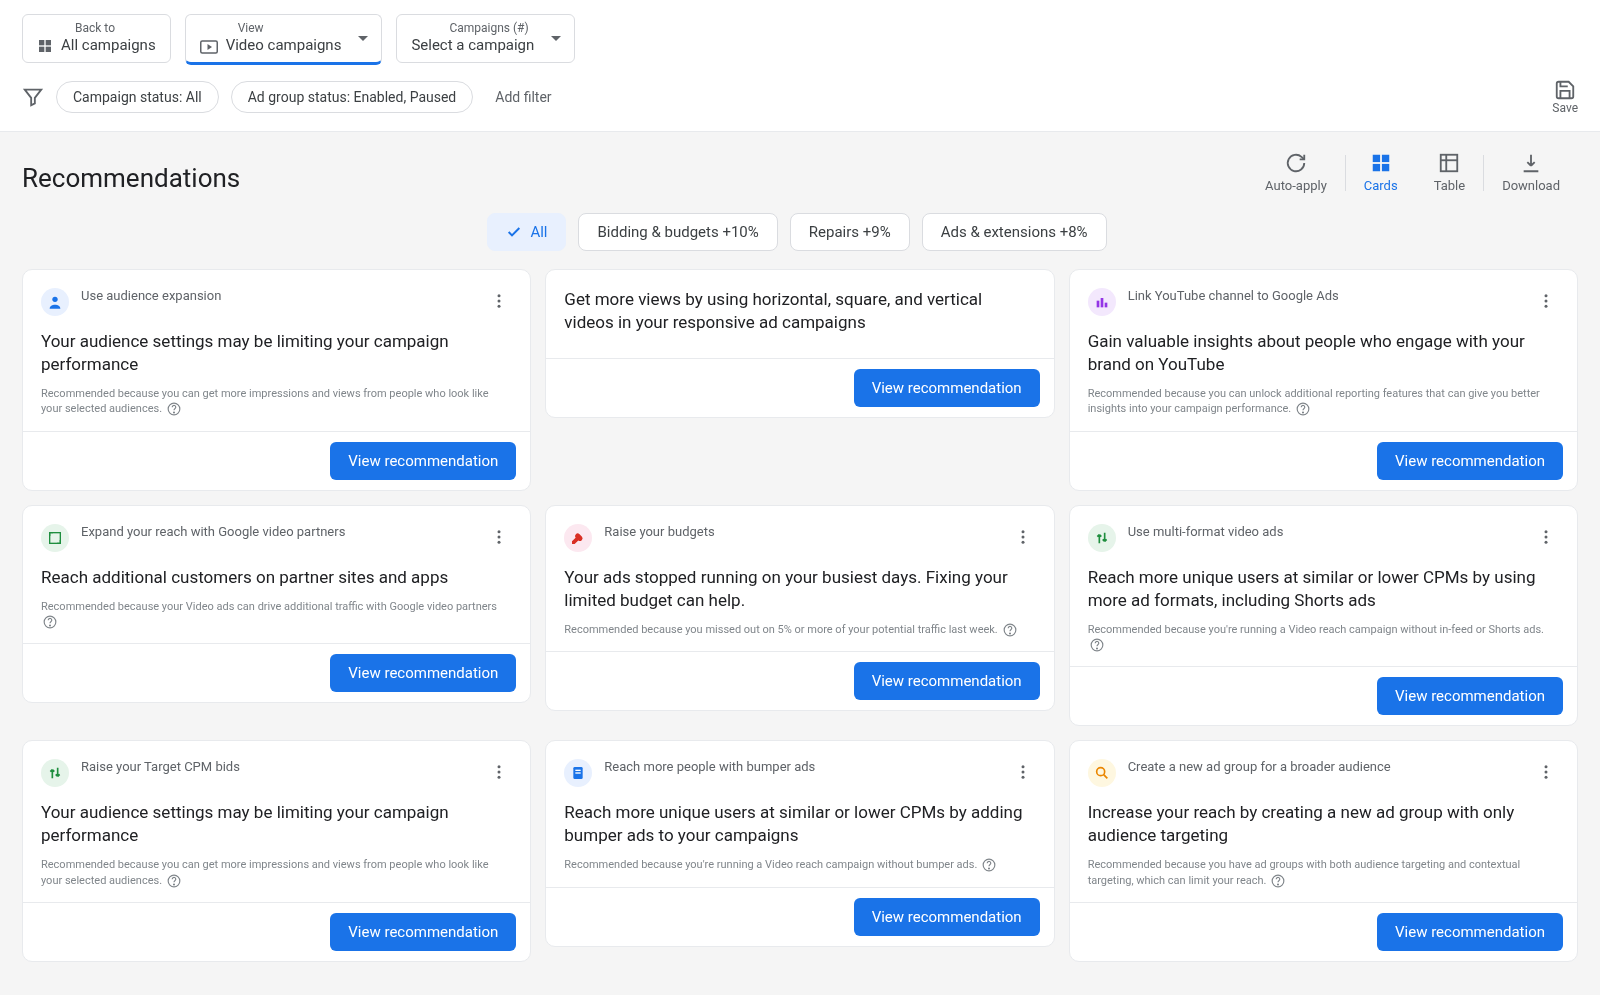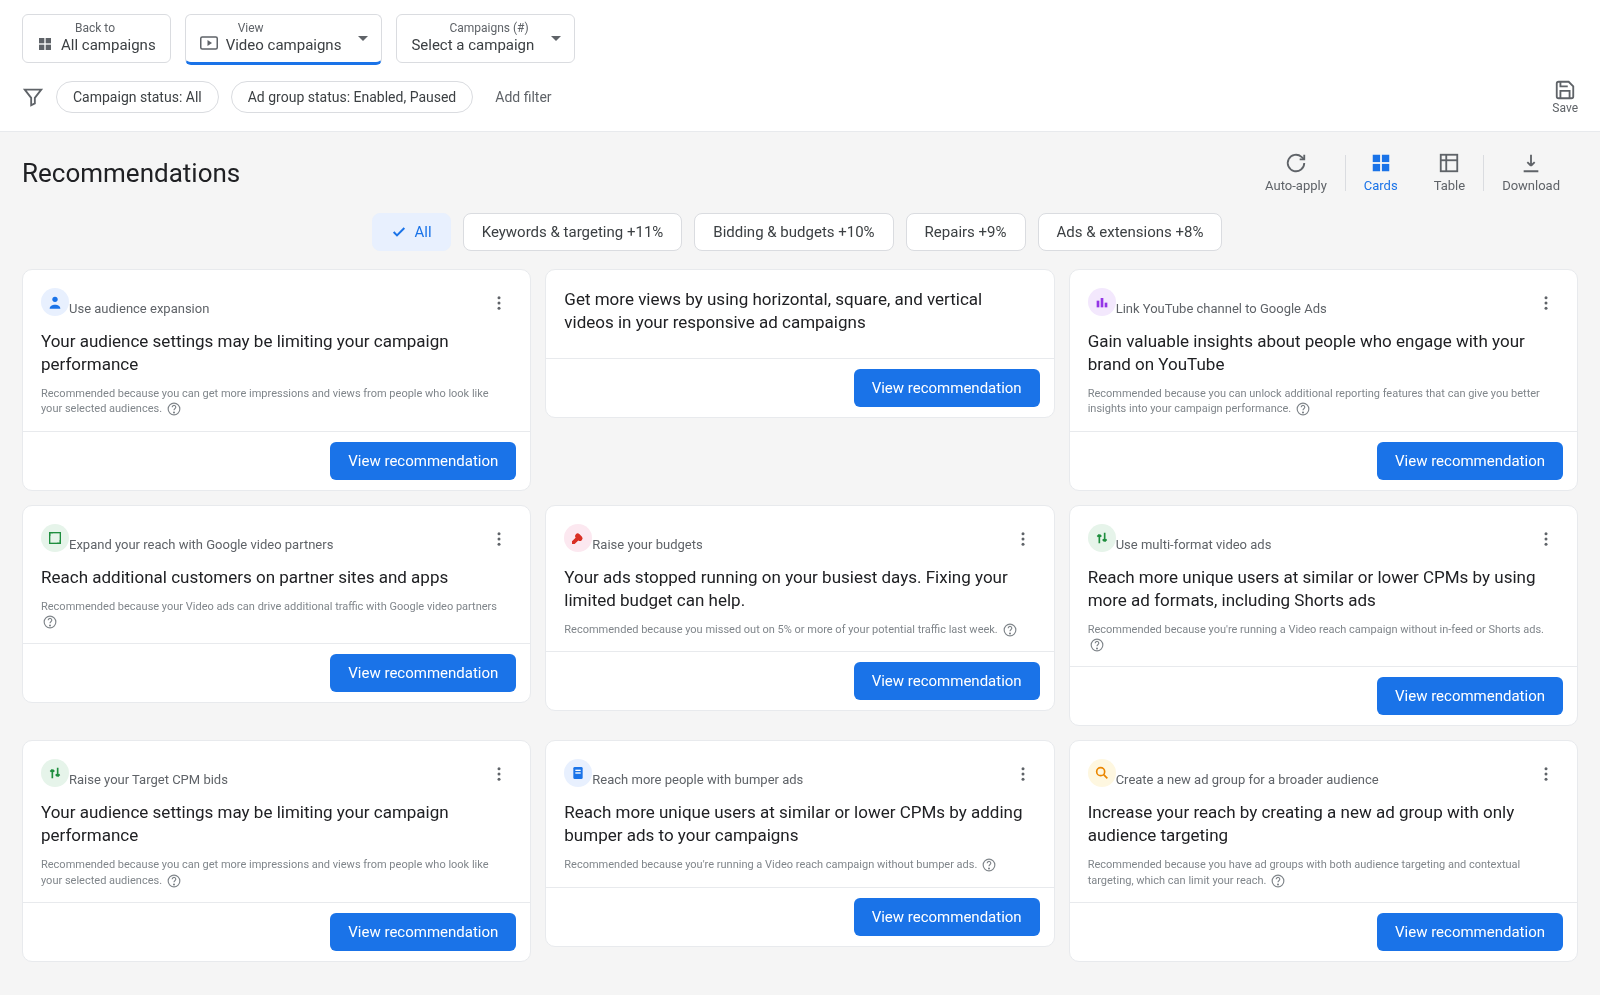--- a/index.html
+++ b/index.html
@@ -31,21 +31,21 @@
   min-width: 120px;
 }
 .dropdown-box .small-label {
   font-size: 12px;
   color: #5f6368;
   display: block;
   margin-left: 38px;
 }
 .dropdown-box .value-row {
   display: flex;
-  align-items: flex-start;
+  align-items: flex-end;
   gap: 8px;
   font-size: 15px;
   color: #3c4043;
   margin-top: 1px;
 }
 .dropdown-box .caret {
   position: absolute;
   right: 12px;
   top: 50%;
   transform: translateY(-50%);
@@ -92,21 +92,21 @@
   align-items: center;
   cursor: pointer;
   color: #5f6368;
 }
 .save-col .label {
   font-size: 12px;
 }
 
 .page-header {
   display: flex;
-  align-items: center;
+  align-items: flex-end;
   padding: 20px 22px 10px 22px;
 }
 .page-header h1 {
   font-size: 26px;
   font-weight: 400;
   color: #202124;
 }
 .page-header .actions {
   margin-left: auto;
   display: flex;
@@ -170,22 +170,22 @@
   border-radius: 10px;
   display: flex;
   flex-direction: column;
   overflow: hidden;
 }
 .rec-card .card-body {
   padding: 18px 18px 14px 18px;
 }
 .card-top {
   display: flex;
-  align-items: flex-end;
-  gap: 0;
+  align-items: flex-start;
+  gap: 12px;
   margin-bottom: 14px;
 }
 .card-icon-circle {
   width: 28px;
   height: 28px;
   border-radius: 50%;
   display: flex;
   align-items: center;
   justify-content: center;
   flex-shrink: 0;
@@ -355,21 +355,20 @@
 
 <div class="category-row">
   <div class="cat-chip active">
     <span>
       <svg width="16" height="16" viewBox="0 0 24 24" fill="none" stroke="#1a73e8" stroke-width="3">
           <polyline points="4 12 9 17 20 6"></polyline>
         </svg>
     </span>
     <span>All</span>
   </div>
-  <div class="cat-chip">Keywords &amp; targeting +11%</div>
   <div class="cat-chip">Bidding &amp; budgets +10%</div>
   <div class="cat-chip">Repairs +9%</div>
   <div class="cat-chip">Ads &amp; extensions +8%</div>
 </div>
 
 <div class="cards-grid" id="cards-grid">
     <div class="rec-card">
     <div class="card-body">
       <div class="card-top">
         <div class="card-icon-circle" style="background:#e8f0fe">

